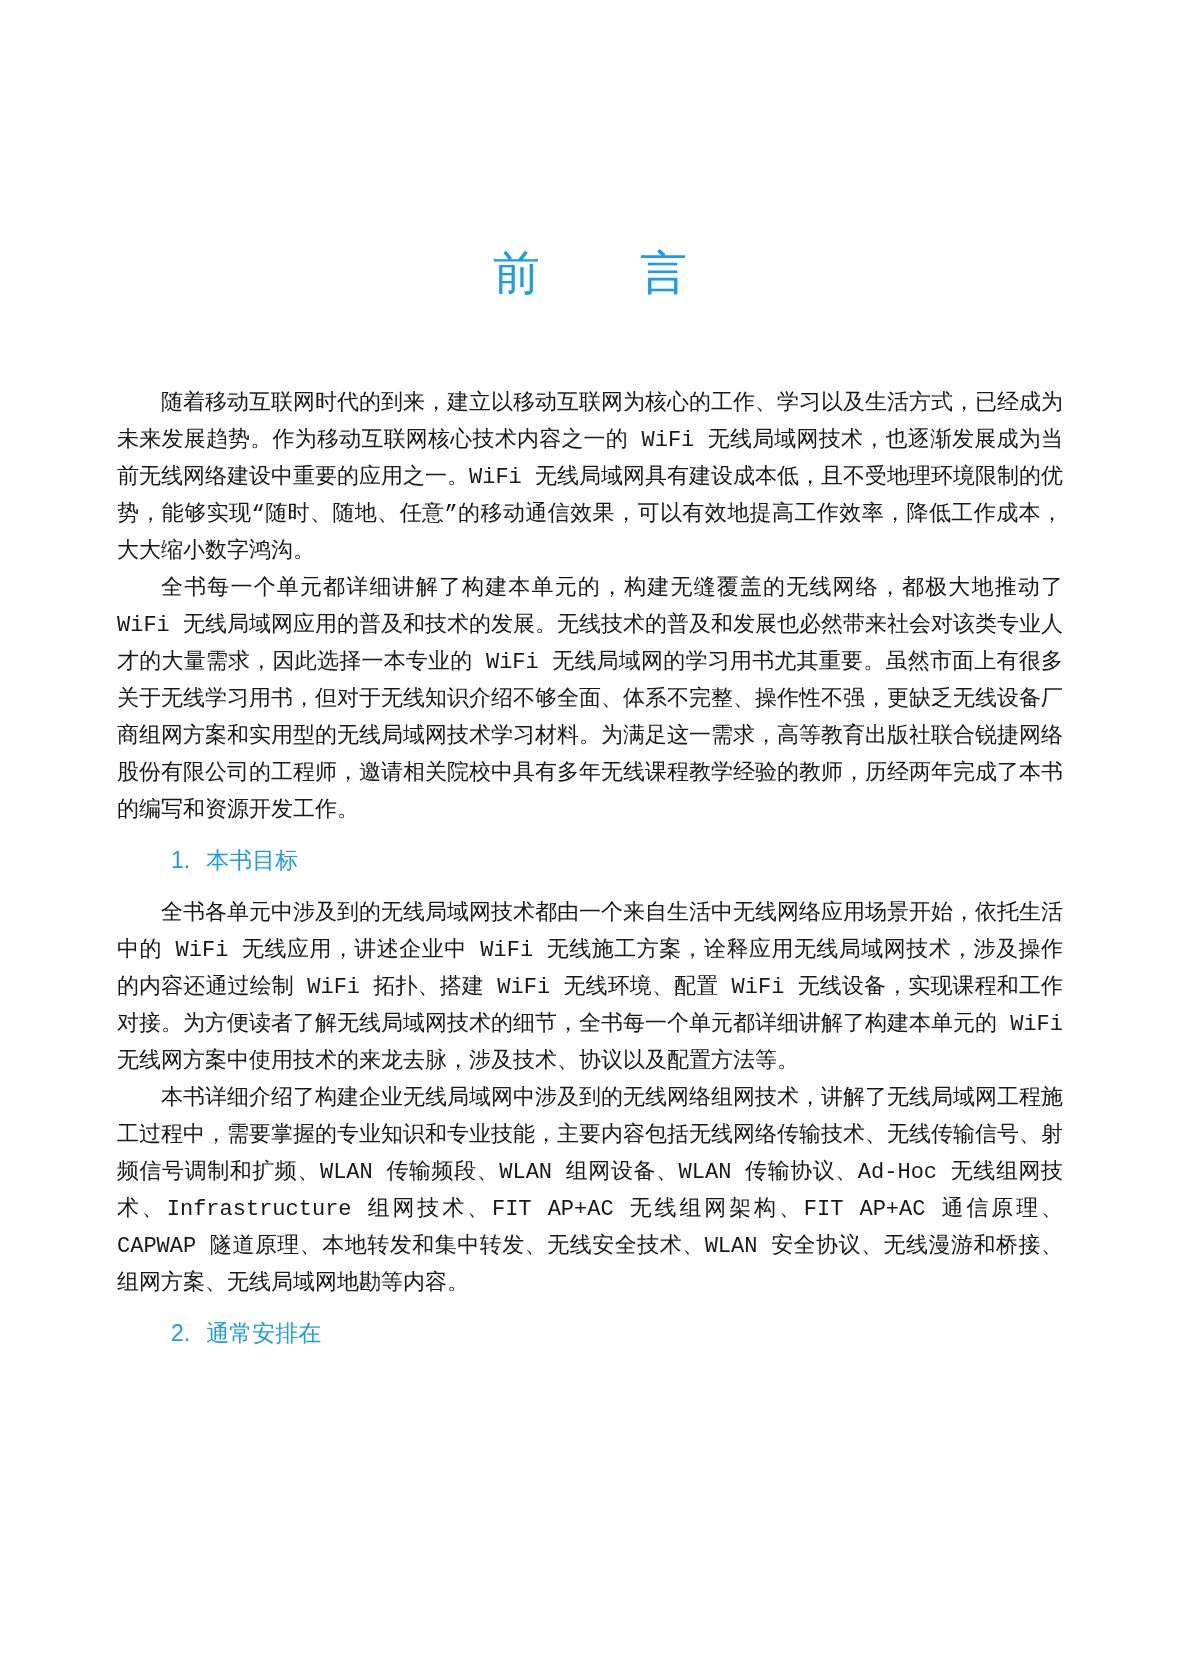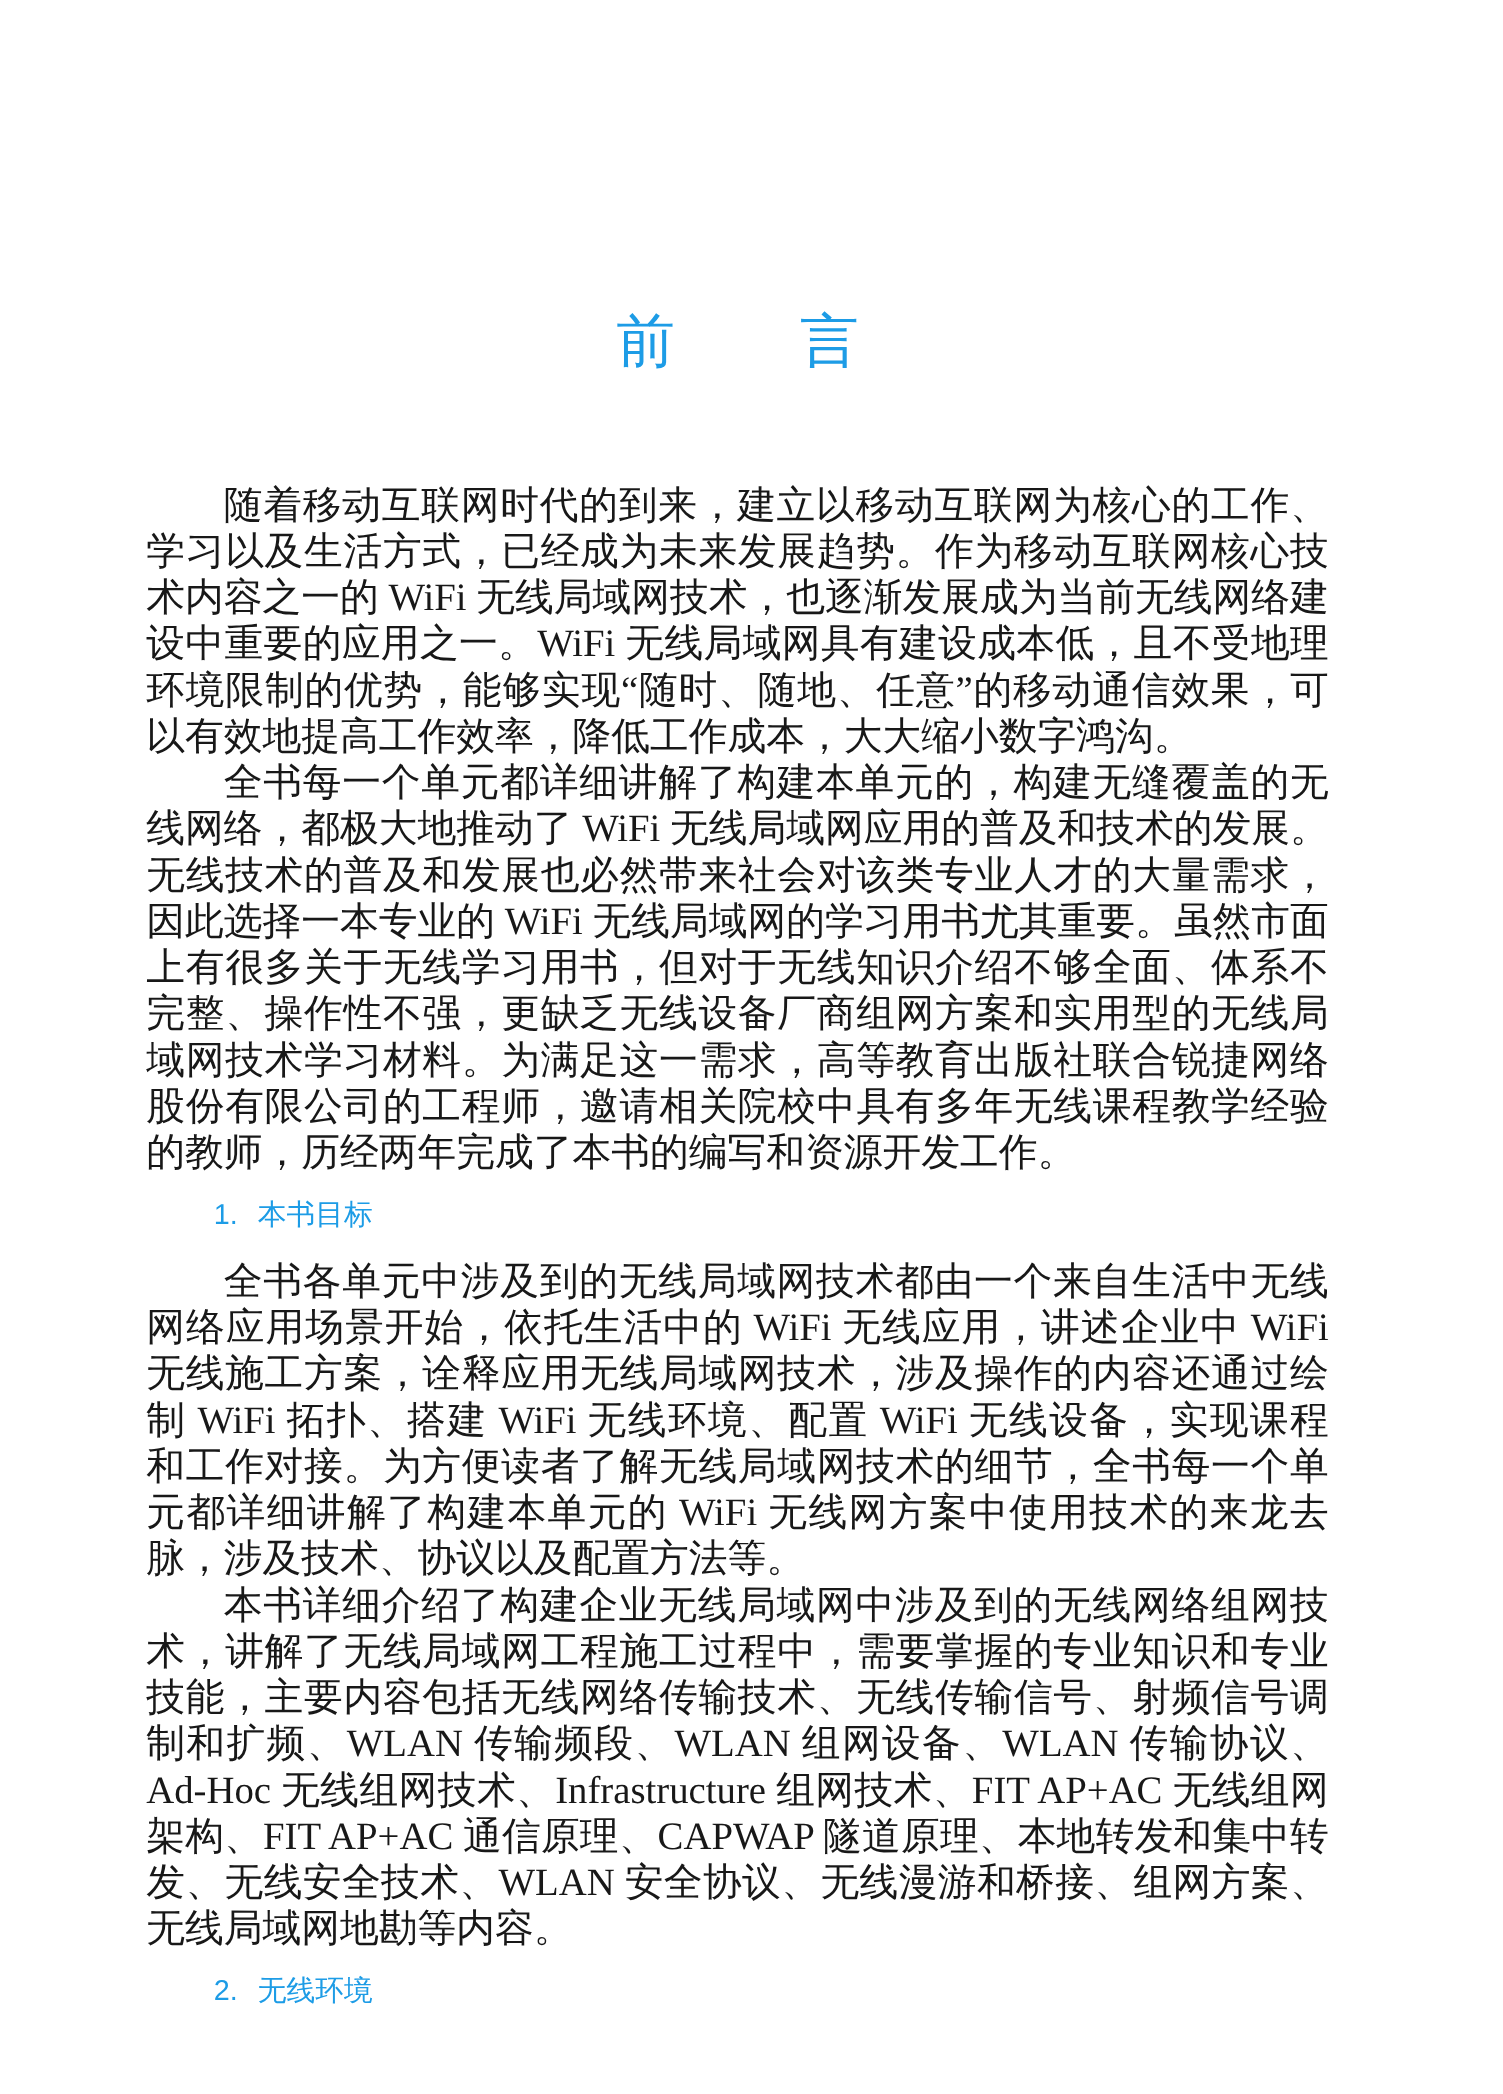--- a/index.html
+++ b/index.html
@@ -32,25 +32,26 @@
     gap: 100px;
     color: var(--accent);
     font-family: "Liberation Sans", "DejaVu Sans", sans-serif;
     font-weight: 400;
     font-size: 47px;
     line-height: 54px;
     letter-spacing: 0;
   }
   .para {
     margin: 0;
-    font-size: 31px;
+    font-size: 22px;
     line-height: 37px;
     text-align: justify;
     text-indent: 2em;
     word-break: break-word;
+    font-family: Liberation Mono, monospace;
   }
   .para.first { margin-top: 85px; }
   .section-heading {
     margin: 15px 0 19px 54px;
     font-family: "Liberation Sans", "DejaVu Sans", sans-serif;
     font-weight: 400;
     font-size: 23px;
     line-height: 32px;
     color: var(--accent);
     display: flex;
@@ -77,18 +78,18 @@
       <span class="hnum">1.</span>
       <span class="hlabel">本书目标</span>
     </h2>
 
     <p class="para">全书各单元中涉及到的无线局域网技术都由一个来自生活中无线网络应用场景开始，依托生活中的 WiFi 无线应用，讲述企业中 WiFi 无线施工方案，诠释应用无线局域网技术，涉及操作的内容还通过绘制 WiFi 拓扑、搭建 WiFi 无线环境、配置 WiFi 无线设备，实现课程和工作对接。为方便读者了解无线局域网技术的细节，全书每一个单元都详细讲解了构建本单元的 WiFi 无线网方案中使用技术的来龙去脉，涉及技术、协议以及配置方法等。</p>
 
     <p class="para">本书详细介绍了构建企业无线局域网中涉及到的无线网络组网技术，讲解了无线局域网工程施工过程中，需要掌握的专业知识和专业技能，主要内容包括无线网络传输技术、无线传输信号、射频信号调制和扩频、WLAN 传输频段、WLAN 组网设备、WLAN 传输协议、Ad-Hoc 无线组网技术、Infrastructure 组网技术、FIT AP+AC 无线组网架构、FIT AP+AC 通信原理、CAPWAP 隧道原理、本地转发和集中转发、无线安全技术、WLAN 安全协议、无线漫游和桥接、组网方案、无线局域网地勘等内容。</p>
 
     <h2 class="section-heading">
       <span class="hnum">2.</span>
-      <span class="hlabel">无线环境</span>
+      <span class="hlabel">通常安排在</span>
     </h2>
 
 
   </div>
 </div>
 
 </body></html>

